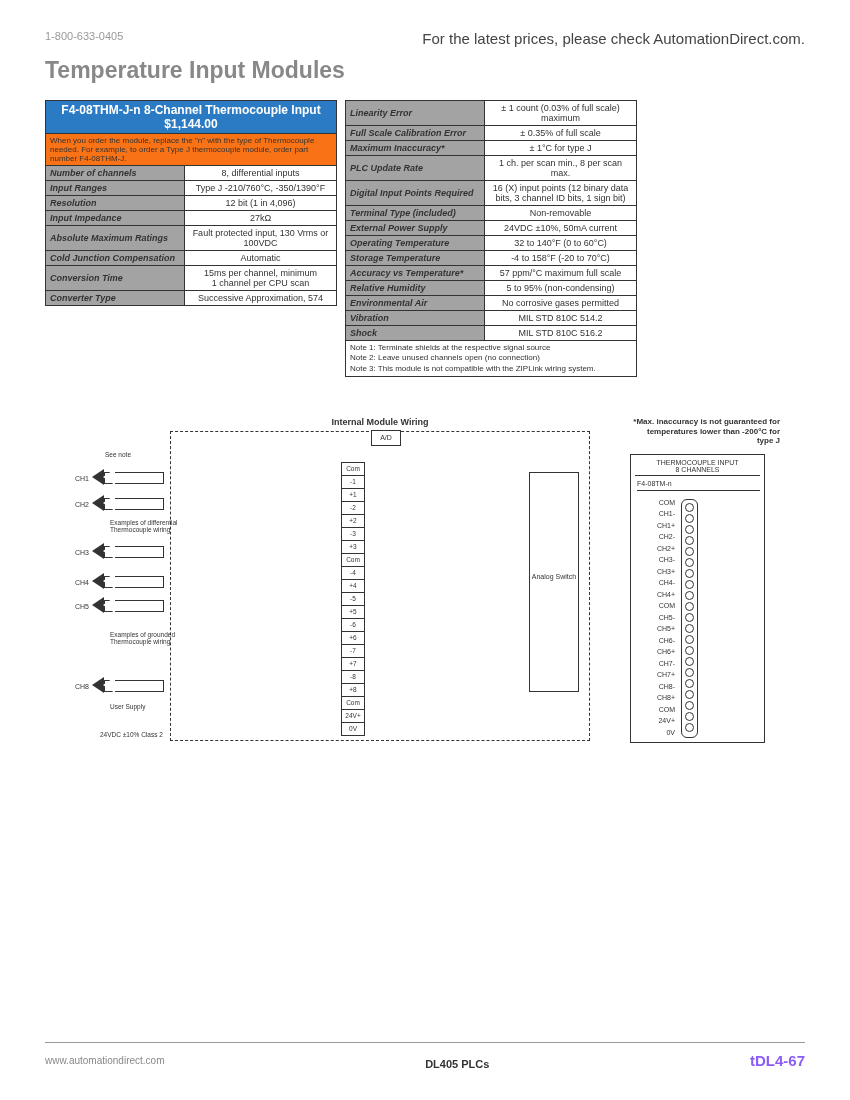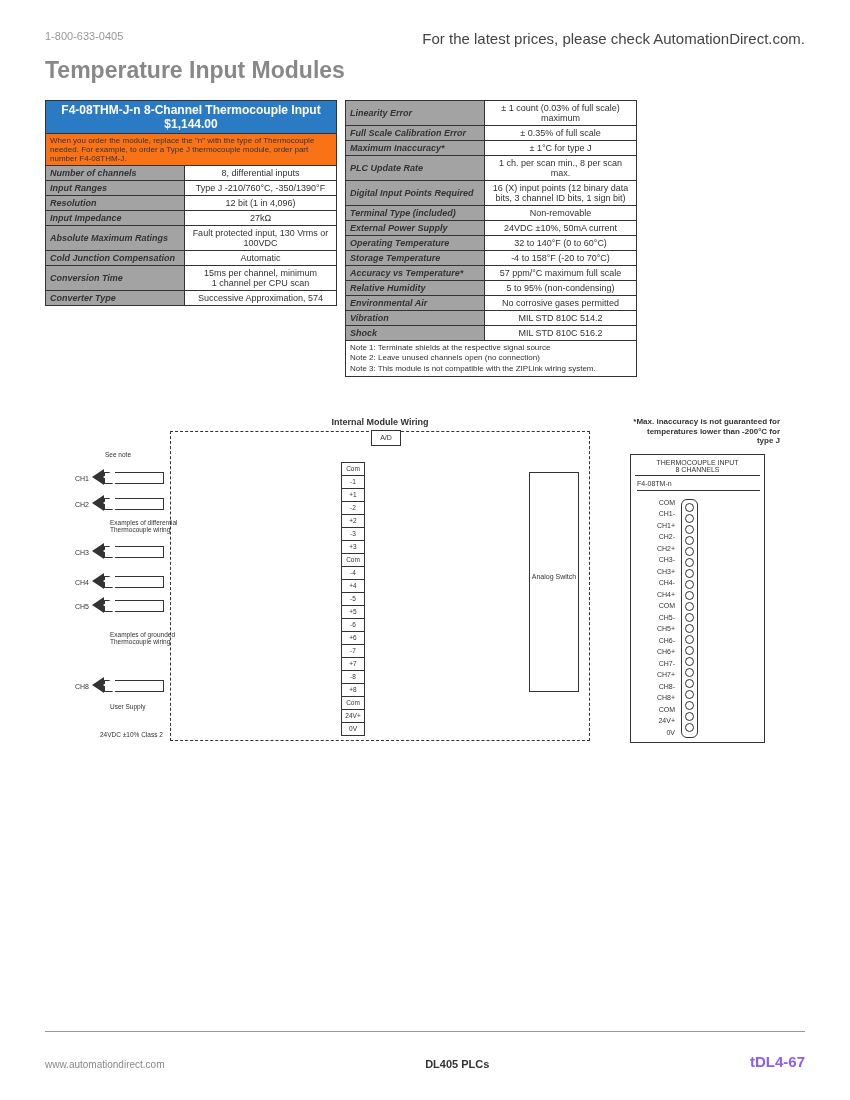--- a/index.html
+++ b/index.html
@@ -110,23 +110,23 @@
   .term-list .labels div{font-size:7px; line-height:11.5px; text-align:right; width:30px;}
   .term-list .pins { border:1px solid #333; border-radius:6px; padding:3px 3px; display:flex; flex-direction:column; gap:2px; margin-top:2px;}
   .term-list .pins div{width:7px;height:7px;border:1px solid #333;border-radius:50%;}
   .footer {
     position: absolute;
     bottom: 30px;
     left: 45px;
     right: 45px;
     display: flex;
     justify-content: space-between;
-    align-items: flex-end;
+    align-items: center;
     border-top: 1px solid #999;
-    padding-top: 18px;
+    padding-top: 7px;
     font-size: 10px;
   }
   .footer .url { color:#888; }
   .footer .series { font-weight:bold; font-size:11px;margin-top:8px; }
   .footer .pagenum { font-weight:bold; font-size:15px; color:#8b5cf6;}
 </style>
 </head>
 <body>
 
 <div class="page">

